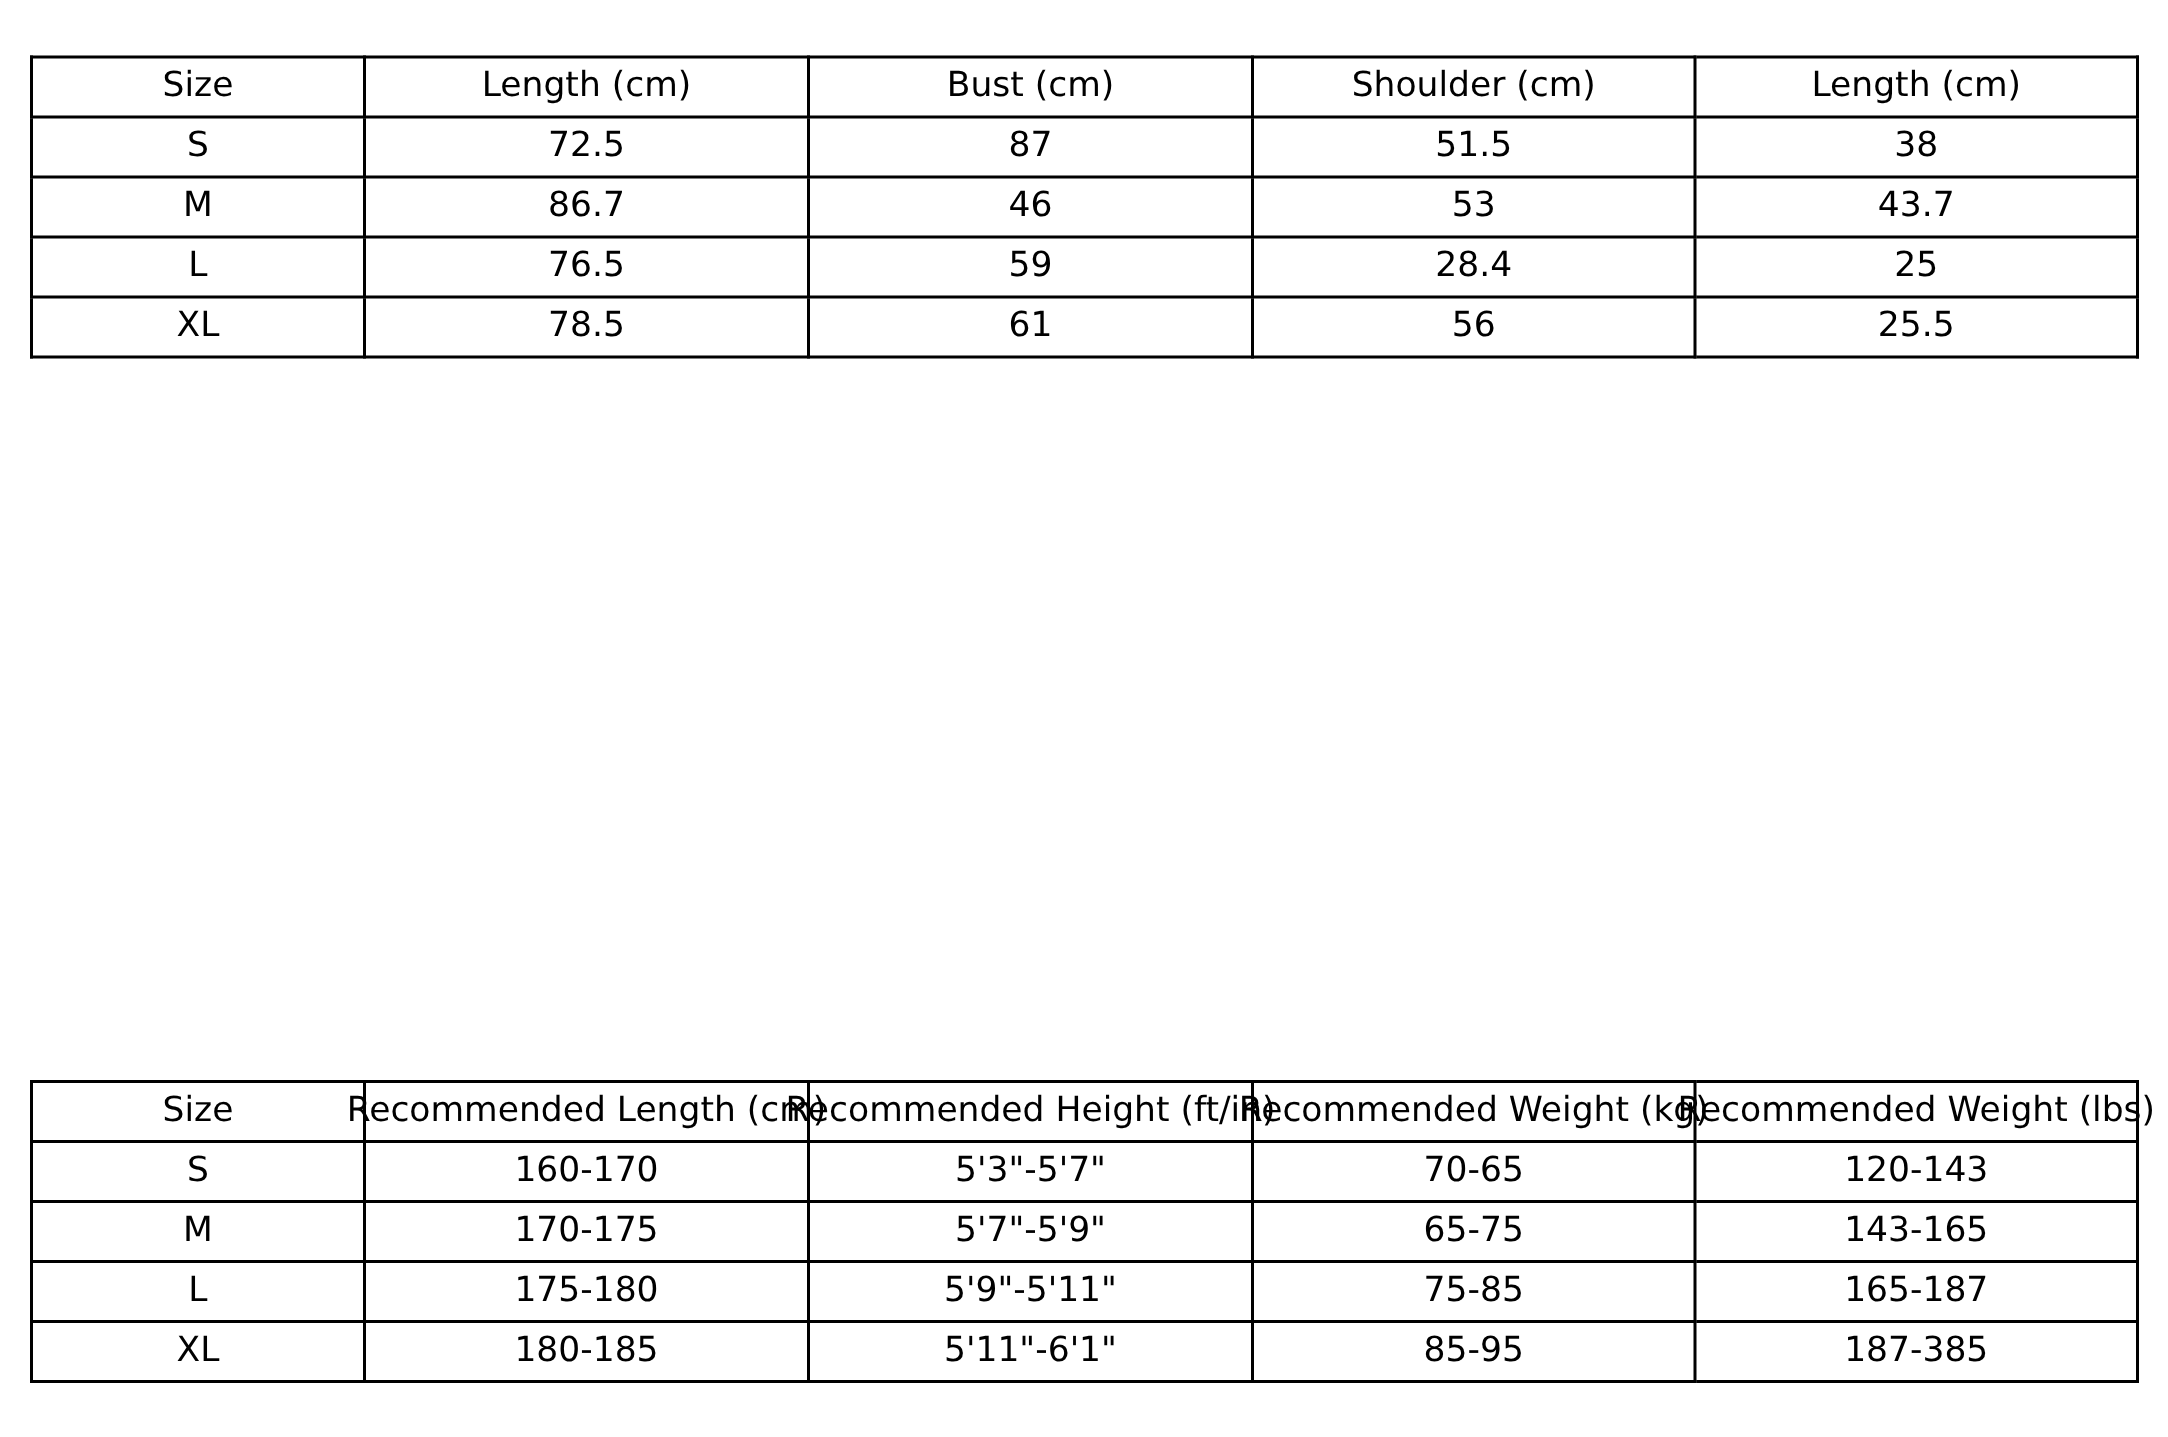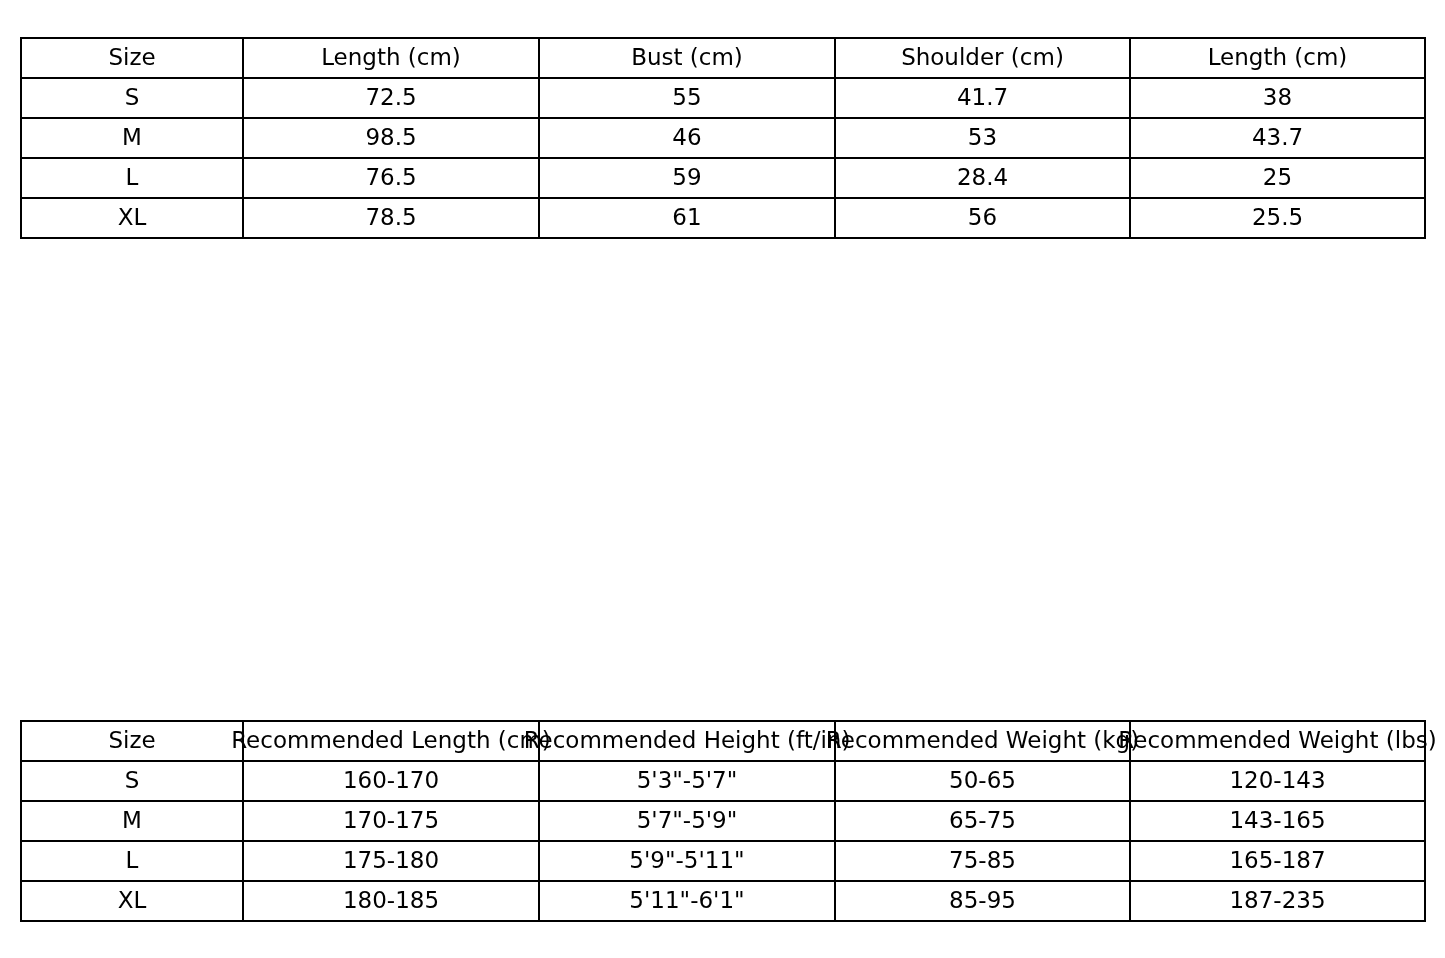--- a/index.html
+++ b/index.html
@@ -107,27 +107,27 @@
         <td>Length (cm)</td>
         <td>Bust (cm)</td>
         <td>Shoulder (cm)</td>
         <td>Length (cm)</td>
       </tr>
     </thead>
     <tbody>
       <tr>
         <td>S</td>
         <td>72.5</td>
-        <td>55</td>
-        <td>41.7</td>
+        <td>87</td>
+        <td>51.5</td>
         <td>38</td>
       </tr>
       <tr>
         <td>M</td>
-        <td>98.5</td>
+        <td>86.7</td>
         <td>46</td>
         <td>53</td>
         <td>43.7</td>
       </tr>
       <tr>
         <td>L</td>
         <td>76.5</td>
         <td>59</td>
         <td>28.4</td>
         <td>25</td>
@@ -167,21 +167,21 @@
         <td class="overflow">
             <span class="hdr">Recommended Weight (lbs)</span>
           </td>
       </tr>
     </thead>
     <tbody>
       <tr>
         <td>S</td>
         <td>160-170</td>
         <td>5'3"-5'7"</td>
-        <td>50-65</td>
+        <td>70-65</td>
         <td>120-143</td>
       </tr>
       <tr>
         <td>M</td>
         <td>170-175</td>
         <td>5'7"-5'9"</td>
         <td>65-75</td>
         <td>143-165</td>
       </tr>
       <tr>
@@ -189,18 +189,18 @@
         <td>175-180</td>
         <td>5'9"-5'11"</td>
         <td>75-85</td>
         <td>165-187</td>
       </tr>
       <tr>
         <td>XL</td>
         <td>180-185</td>
         <td>5'11"-6'1"</td>
         <td>85-95</td>
-        <td>187-235</td>
+        <td>187-385</td>
       </tr>
     </tbody>
   </table>
 
 </div>
 
 </body></html>

